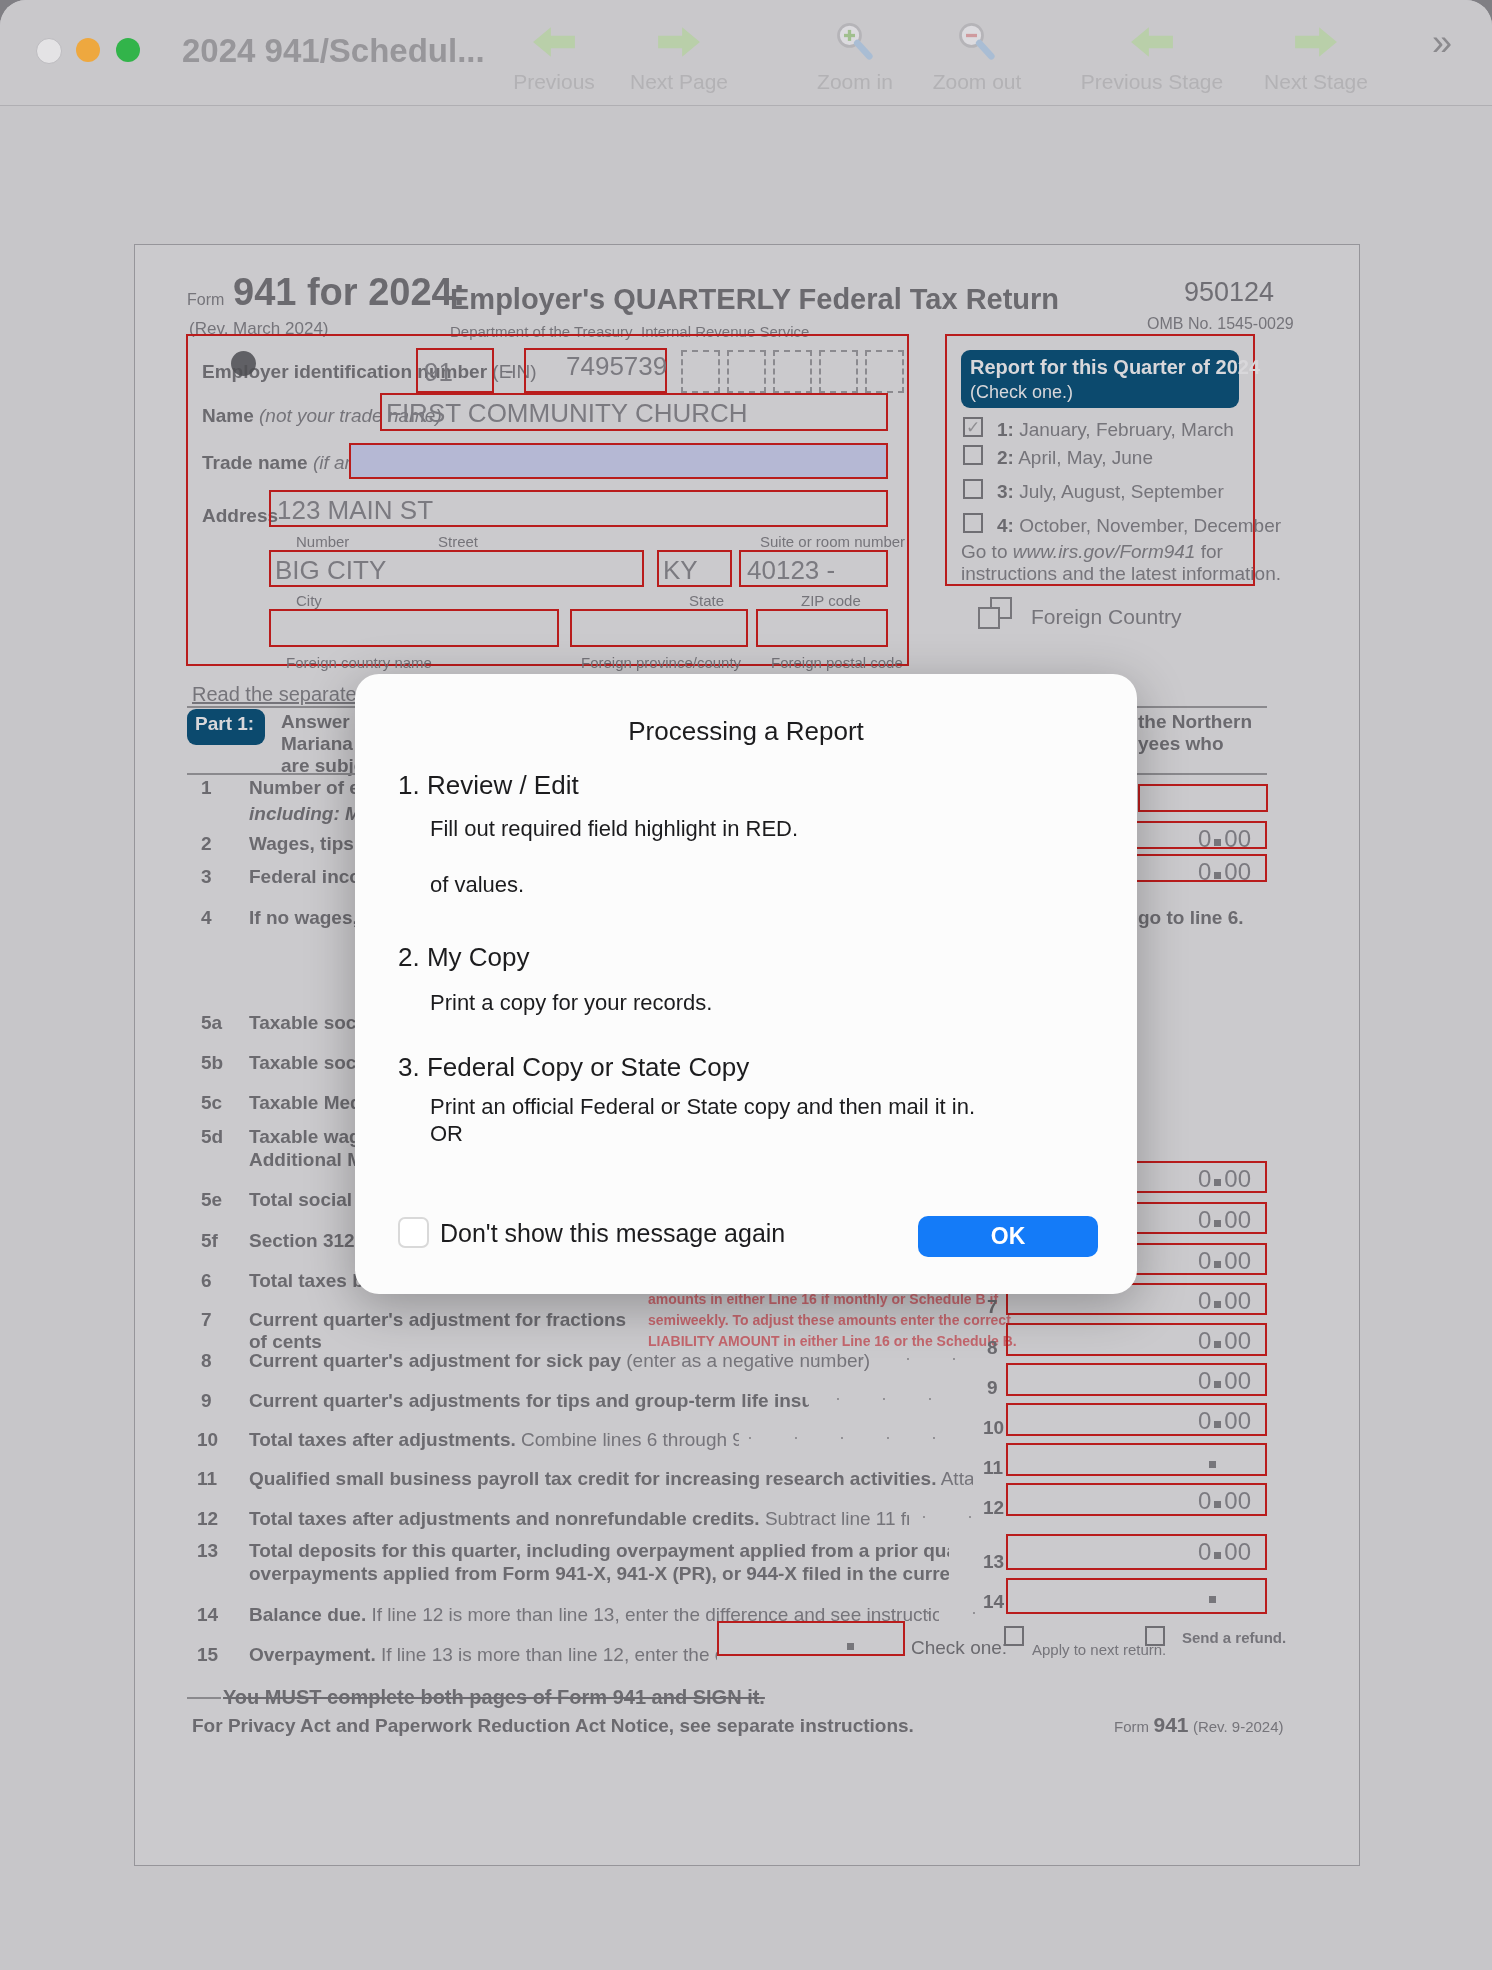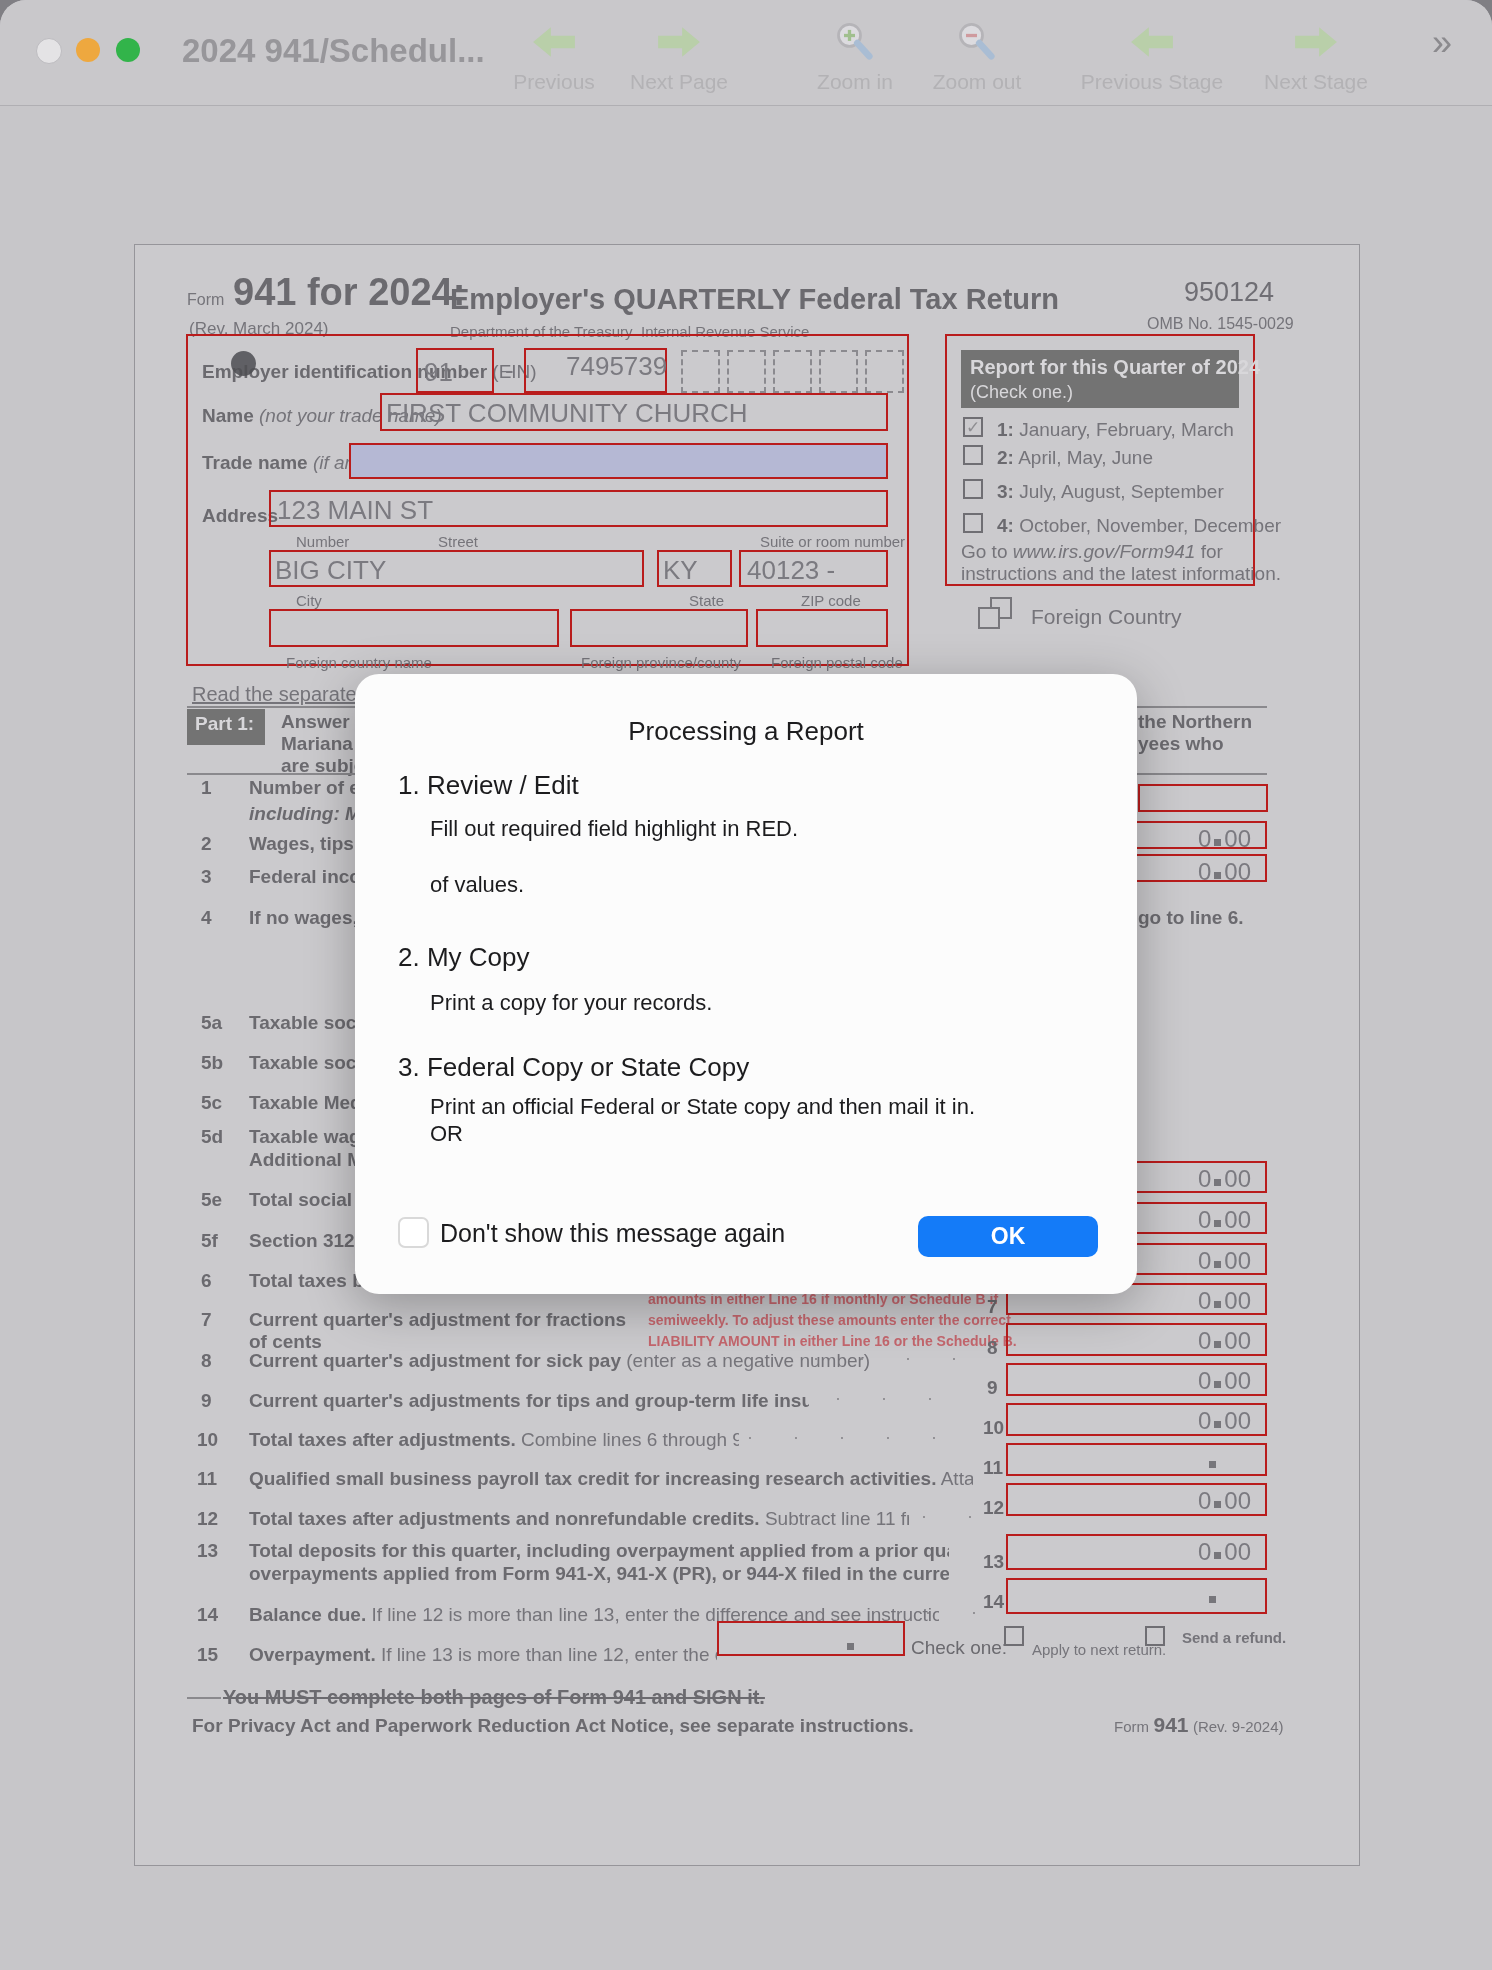--- a/index.html
+++ b/index.html
@@ -21,21 +21,21 @@
   .ftxt{color:#75747a;}
   .fb{font-weight:bold;color:#6b6a6f;}
   .fi{font-style:italic;}
   .box2{border:2px solid #b91c1c;position:absolute;}
   .dash{border:2px dashed #8b8a8f;position:absolute;}
   .val{font-size:26px;color:#7b7a80;white-space:nowrap;}
   .money{font-size:24px;color:#7b7a80;text-align:right;display:block;padding:2px 14px 0 0;}
   .money.lonely{padding-right:46px;}
   .mdot{display:inline-block;width:7px;height:7px;background:#77767b;margin:0 3px 1px 3px;}
   .rule{position:absolute;height:2px;background:#8a898d;}
-  .band{position:absolute;background:#737373;color:#d8d7da;}
+  .band{position:absolute;background:#0c4a6e;color:#d8d7da;border-radius:9px;}
   .cb{position:absolute;width:20px;height:20px;border:2px solid #6f6e73;background:#cbcacd;color:#8f8e92;font-size:17px;line-height:18px;text-align:center;}
   .sm{font-size:15px;color:#75747a;}
   .lnum{position:absolute;font-weight:bold;color:#6b6a6f;font-size:19px;}
   .ltext{position:absolute;font-size:19px;color:#6b6a6f;white-space:nowrap;overflow:hidden;}
   .red{position:absolute;font-size:14px;font-weight:bold;color:#c4666d;white-space:nowrap;}
   .leader{position:absolute;color:#8a898d;font-size:18px;white-space:pre;overflow:hidden;}
   
   .dialog{position:absolute;left:355px;top:674px;width:782px;height:620px;background:#fcfcfc;border-radius:24px;box-shadow:0 12px 50px rgba(0,0,0,.28);color:#1c1c1e;}
   .dlg-title{position:absolute;left:0;top:42px;width:100%;text-align:center;font-size:26px;}
   .dlg-h{position:absolute;left:43px;font-size:26px;white-space:nowrap;}

